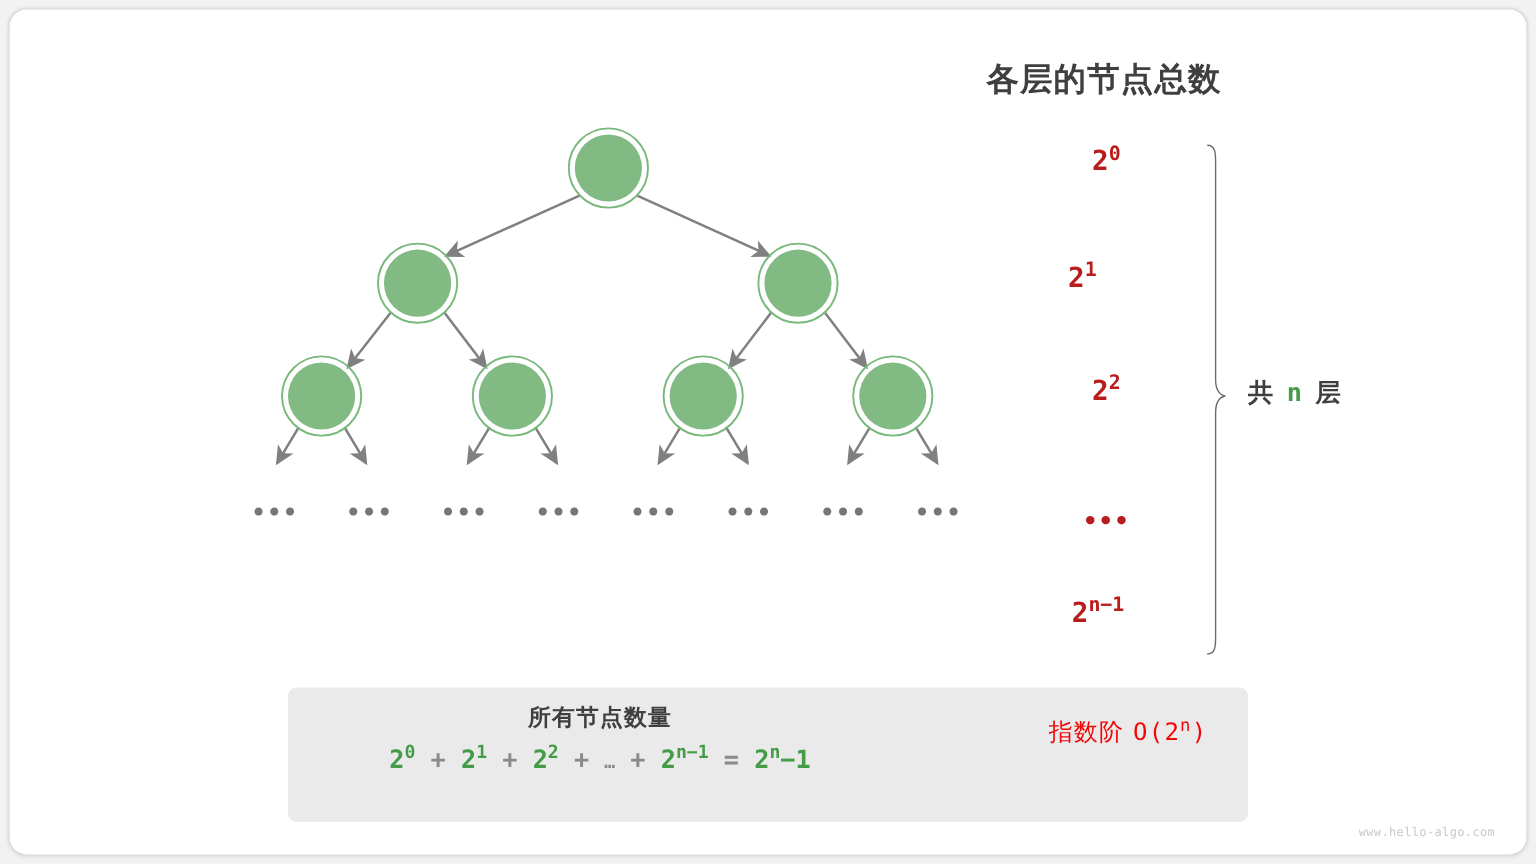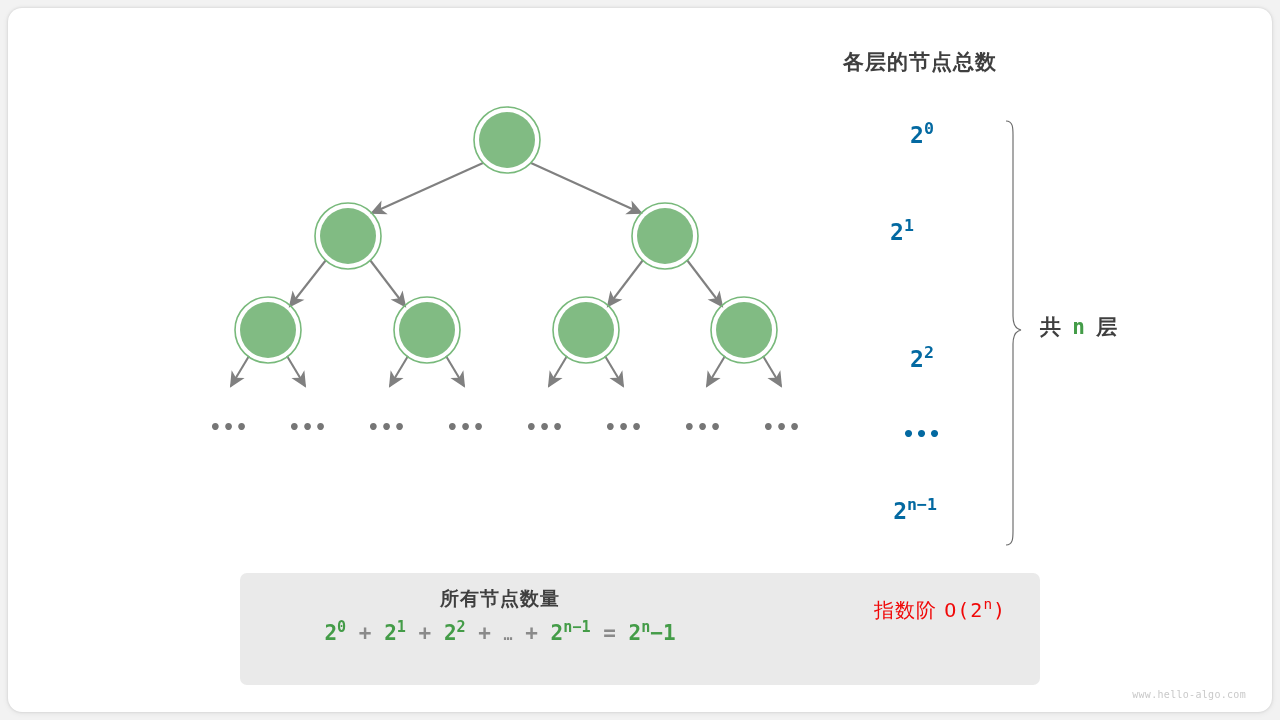--- a/index.html
+++ b/index.html
@@ -41,32 +41,32 @@
     pointer-events: none;
   }
 
   
   .col-title {
     position: absolute;
     left: 760px;
     top: 48px;
     width: 320px;
     text-align: center;
-    font-size: 21px;
+    font-size: 27px;
     font-weight: 700;
     color: #3f3f3f;
     letter-spacing: 1px;
   }
 
   
   .pow {
     position: absolute;
     width: 120px;
     text-align: center;
-    color: #0369a1;
+    color: #b91c1c;
     font-family: "DejaVu Sans Mono", monospace;
     font-size: 23px;
     font-weight: 700;
     line-height: 1;
   }
   .pow sup {
     font-size: 0.72em;
     font-weight: 700;
     vertical-align: super;
     line-height: 0;
@@ -262,21 +262,21 @@
   </svg>
 
   <div class="col-title">各层的节点总数</div>
 
   <div class="pow" style="left:862px; top:124px;">
     <span>2</span><sup>0</sup>
   </div>
   <div class="pow" style="left:842px; top:221px;">
     <span>2</span><sup>1</sup>
   </div>
-  <div class="pow" style="left:862px; top:315px;margin-top:33px;">
+  <div class="pow" style="left:862px; top:315px;">
     <span>2</span><sup>2</sup>
   </div>
   <div class="pow dots" style="left:862px; top:424px;">•••</div>
   <div class="pow" style="left:855px; top:500px;">
     <span>2</span><sup>n−1</sup>
   </div>
 
   <div class="levels">
     <span>共</span>
     <span class="nvar">n</span>

